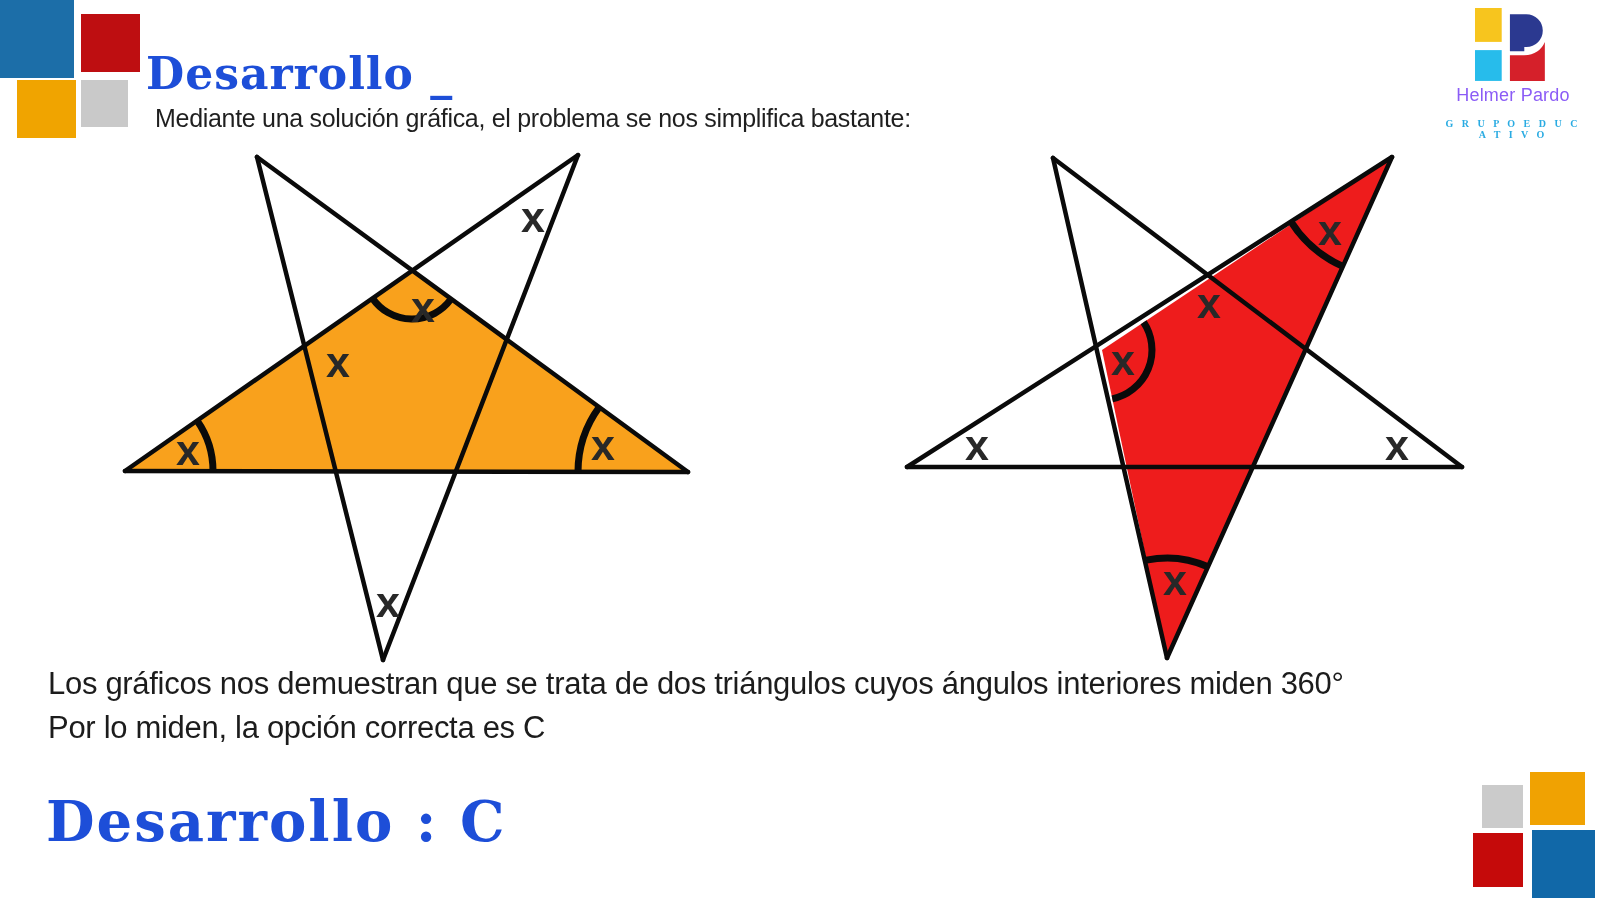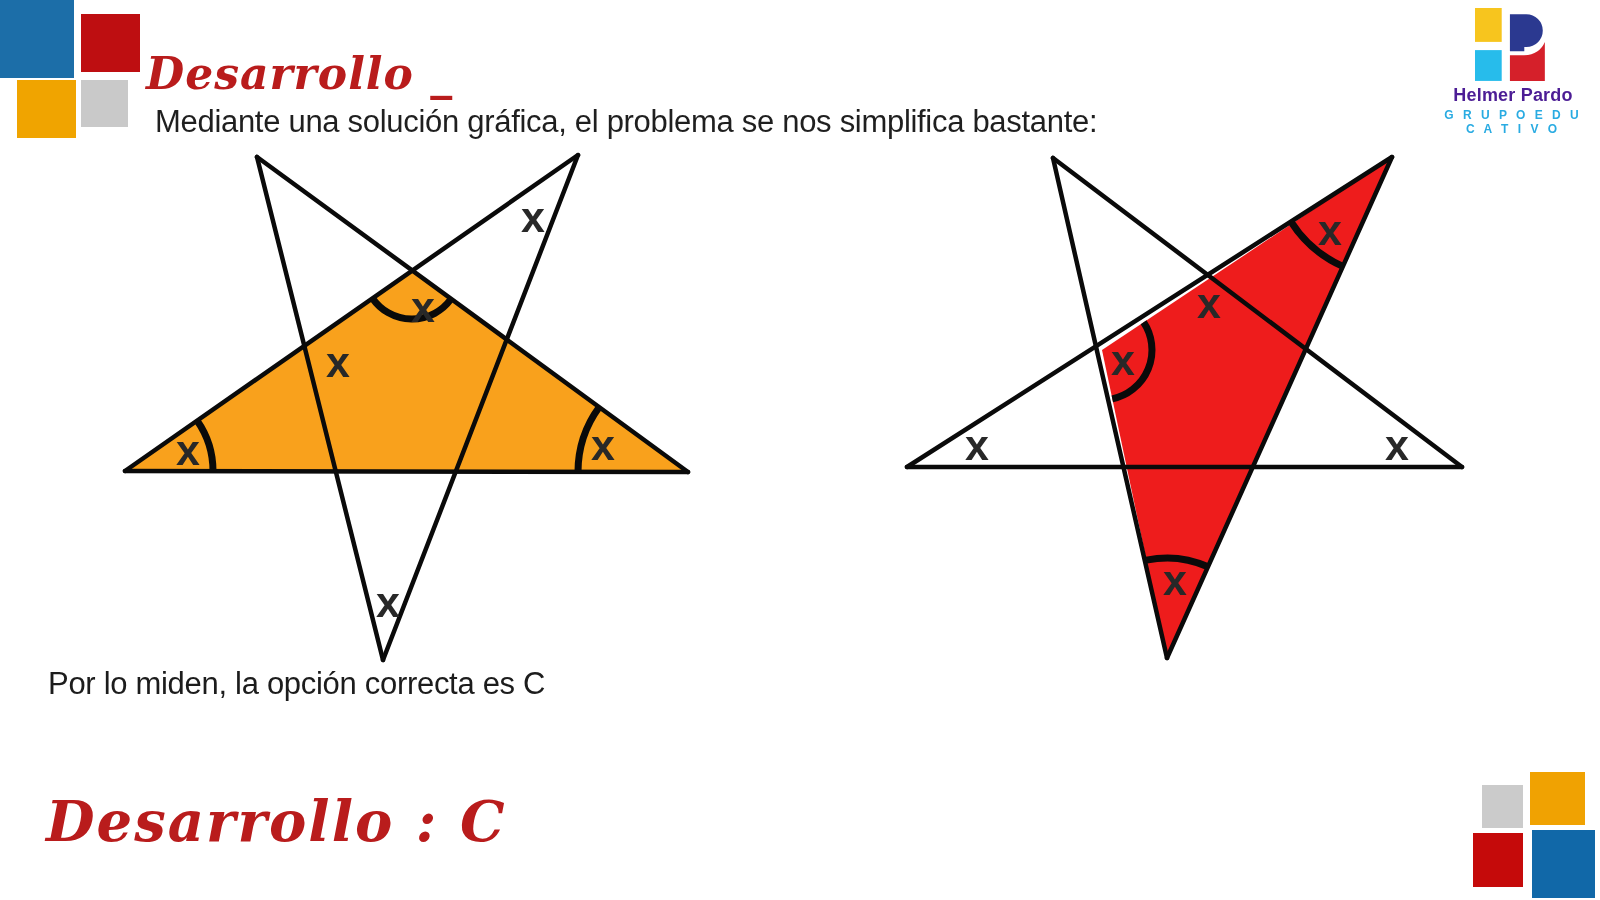--- a/index.html
+++ b/index.html
@@ -5,32 +5,31 @@
   html,body{margin:0;padding:0;}
   body{
     width:1600px;height:900px;position:relative;overflow:hidden;
     background:#ffffff;
     font-family:"Liberation Sans", sans-serif;
   }
   .abs{position:absolute;}
   .deco-square{position:absolute;}
   .script{
     font-family:"DejaVu Serif", serif;
-    font-style:italic;
-    color:#b91c1c;
+    color:#1d4ed8;
     white-space:nowrap;
   }
   #script-title{
     left:146px;top:48px;
     font-size:44px;font-weight:600;
     letter-spacing:1px;
   }
   #intro-text{
     left:155px;top:104px;
-    font-size:31px;color:#1f1f1f;
+    font-size:25px;color:#1f1f1f;
     letter-spacing:-0.3px;white-space:nowrap;
   }
   #stars-svg{
     position:absolute;left:0;top:0;width:1600px;height:900px;
     z-index:1;
   }
   #stars-svg text{
     font-family:"Liberation Sans", sans-serif;
     font-weight:700;
     font-size:43px;
@@ -47,26 +46,26 @@
     font-size:56px;font-weight:600;
     letter-spacing:2px;
   }
   
   #logo{
     left:1438px;top:8px;width:150px;z-index:2;
     text-align:center;
   }
   #logo-mark{display:block;margin:0 auto;}
   #logo-title{
-    font-size:18px;font-weight:700;color:#4c1d95;
+    font-size:18px;font-weight:400;color:#8b5cf6;
     letter-spacing:0.2px;margin-top:1px;
   }
   #logo-subtitle{
-    font-size:12px;font-weight:700;color:#29abe2;
-    letter-spacing:3px;margin-top:2px;
+    font-size:10px;font-weight:700;color:#29abe2;
+    letter-spacing:3px;margin-top:12px;font-family:Liberation Serif, serif;
   }
 </style>
 </head>
 <body>
 
 <div id="deco-top-left">
     <div class="deco-square" style="left: 0px; top: 0px; width: 74px; height: 78px; background: rgb(28, 110, 168);"></div>
     <div class="deco-square" style="left: 81px; top: 14px; width: 59px; height: 58px; background: rgb(190, 14, 17);"></div>
     <div class="deco-square" style="left: 17px; top: 80px; width: 59px; height: 58px; background: rgb(240, 164, 0);"></div>
     <div class="deco-square" style="left: 81px; top: 80px; width: 47px; height: 47px; background: rgb(201, 201, 201);"></div>
@@ -112,20 +111,21 @@
       <text x="1330" y="230" text-anchor="middle">x</text>
       <text x="1123" y="360" text-anchor="middle">x</text>
       <text x="1209" y="303" text-anchor="middle">x</text>
       <text x="1175" y="580" text-anchor="middle">x</text>
       <text x="977" y="445" text-anchor="middle">x</text>
       <text x="1397" y="445" text-anchor="middle">x</text>
     </g>
   </svg>
 
 <div class="abs" id="body-text">
+  <div>Los gráficos nos demuestran que se trata de dos triángulos cuyos ángulos interiores miden 360°</div>
   <div>Por lo miden, la opción correcta es C</div>
 </div>
 
 <div class="abs script" id="answer-script">Desarrollo : C</div>
 
 <div class="abs" id="logo">
   <svg id="logo-mark" width="76" height="76" viewBox="0 0 74 74">
     <rect x="0" y="0" width="26" height="33" fill="#f7c51e"></rect>
     <rect x="0" y="41" width="26" height="30" fill="#27bceb"></rect>
     <path d="M34 6 h16 a16 16 0 0 1 0 32 h-2 v4 h-14 z" fill="#2b3990"></path>

